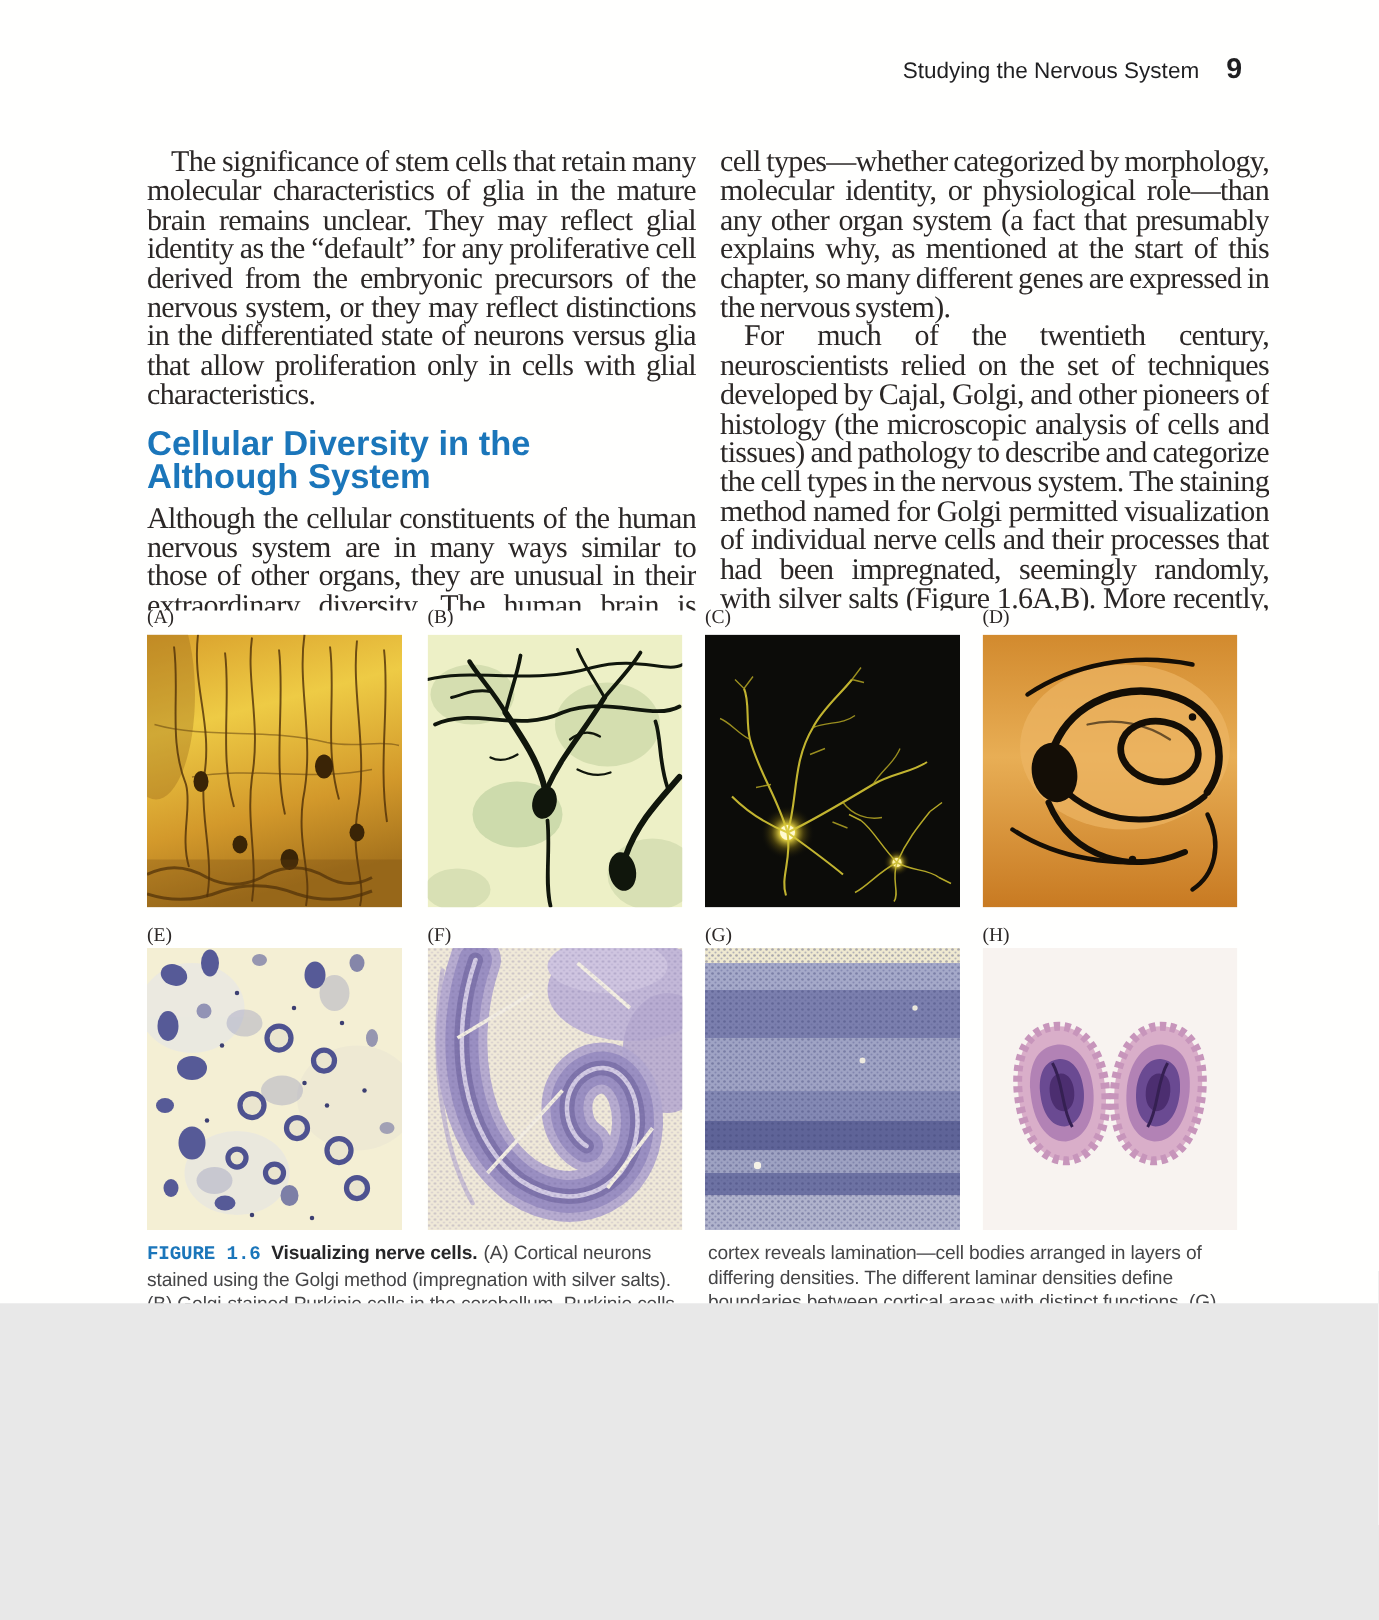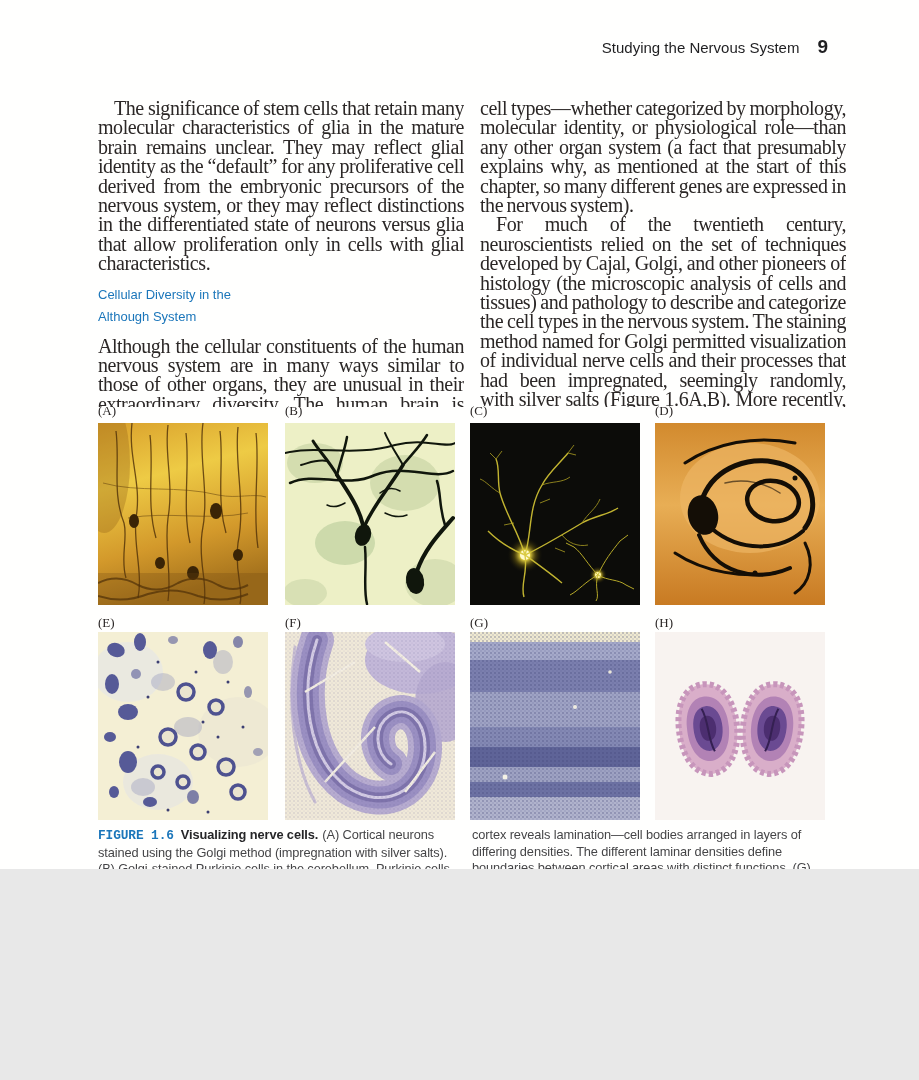--- a/index.html
+++ b/index.html
@@ -9,22 +9,22 @@
   .running-head{position:absolute;top:36px;left:0;width:828px;text-align:right;
         font-family:"Liberation Sans",sans-serif;font-size:15px;color:#1f1f21;}
   .running-head .pgnum{font-weight:bold;font-size:19px;margin-left:18px;}
   
   .col{position:absolute;top:99px;height:308px;overflow:hidden;}
   .col-left{left:98px;width:366px;}
   .col-right{left:480px;width:366px;}
   p.body{margin:0;font-size:20px;line-height:19.4px;text-align:justify;
         letter-spacing:-0.45px;word-spacing:-1.2px;}
   p.indent{text-indent:16px;}
-  .section-heading{font-family:"Liberation Sans",sans-serif;font-weight:normal;
-        color:#1b76ba;font-size:13px;line-height:22px;margin:10px 0 9px 0;}
+  .section-heading{font-family:"Liberation Sans",sans-serif;font-weight:bold;
+        color:#1b76ba;font-size:23px;line-height:22px;margin:10px 0 9px 0;}
   
   .figure{position:absolute;left:98px;top:403px;width:728px;height:420px;}
   .plabel{position:absolute;font-size:13px;color:#2b2726;}
   .panel{position:absolute;overflow:hidden;}
   .panel svg{display:block;}
   .px0{left:0;} .px1{left:187px;} .px2{left:372px;} .px3{left:557px;}
   .prow1{top:20px;width:170px;height:182px;}
   .prow2{top:229px;width:170px;height:188px;}
   .lrow1{top:0;} .lrow2{top:212px;}
   

